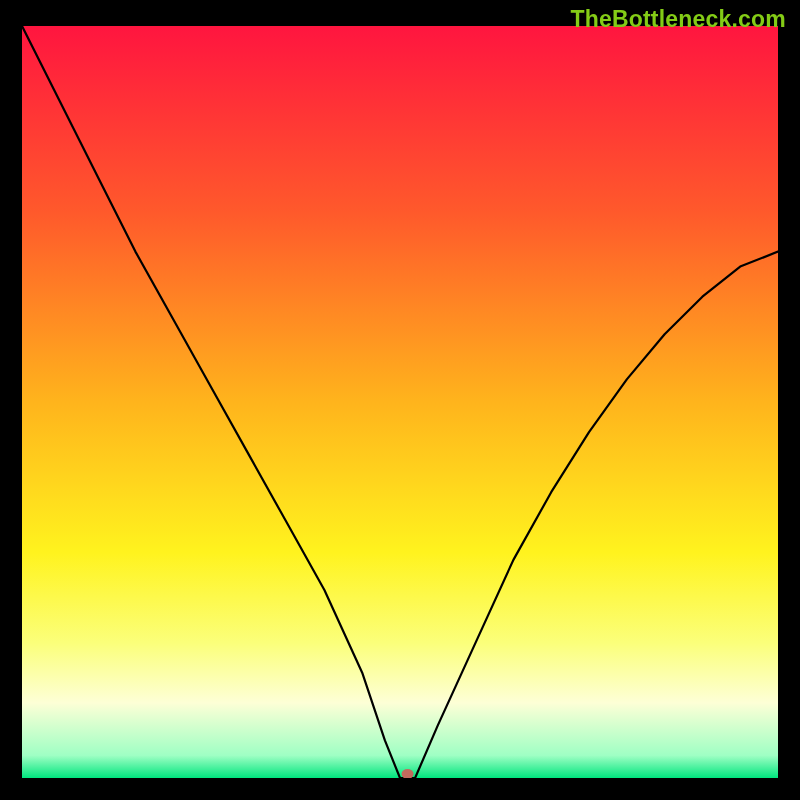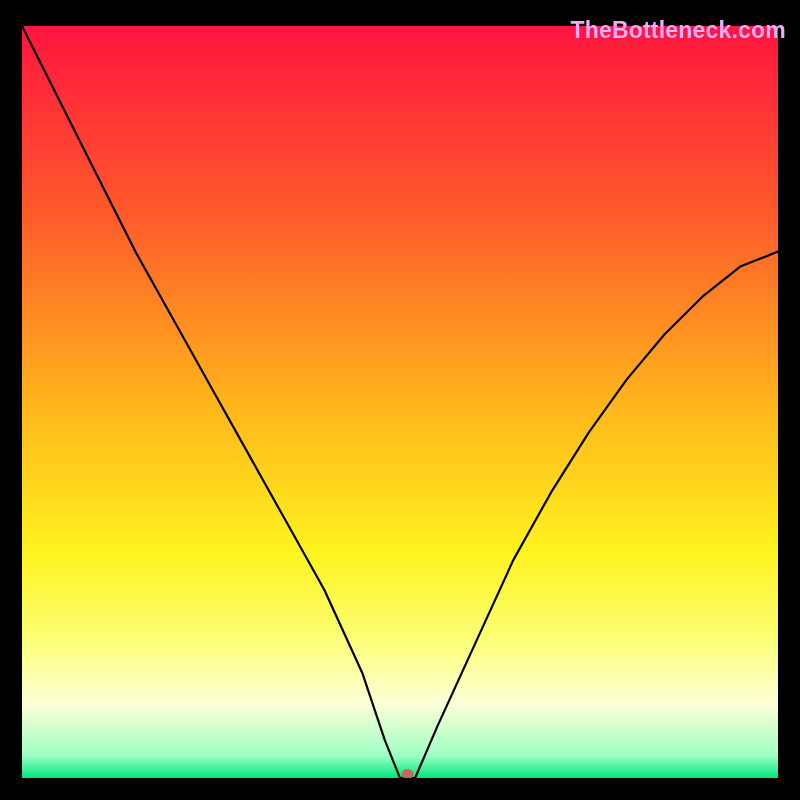--- a/index.html
+++ b/index.html
@@ -12,23 +12,23 @@
     overflow: hidden;
   }
   .frame {
     position: relative;
     width: 800px;
     height: 800px;
     background: #000;
   }
   .watermark {
     position: absolute;
-    top: 17px;
+    top: 6px;
     right: 14px;
-    color: #f0abfc;
+    color: #84cc16;
     font-size: 23px;
     font-weight: 600;
     letter-spacing: 0.2px;
     z-index: 5;
     user-select: none;
   }
   .plot-area {
     position: absolute;
     left: 22px;
     top: 26px;

